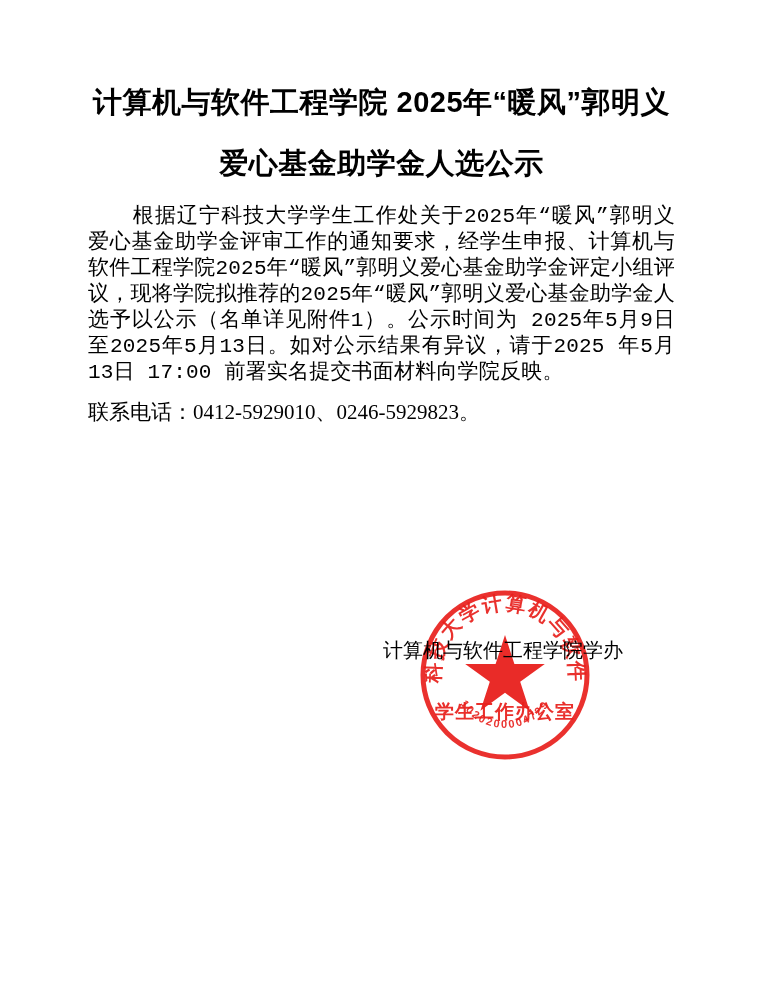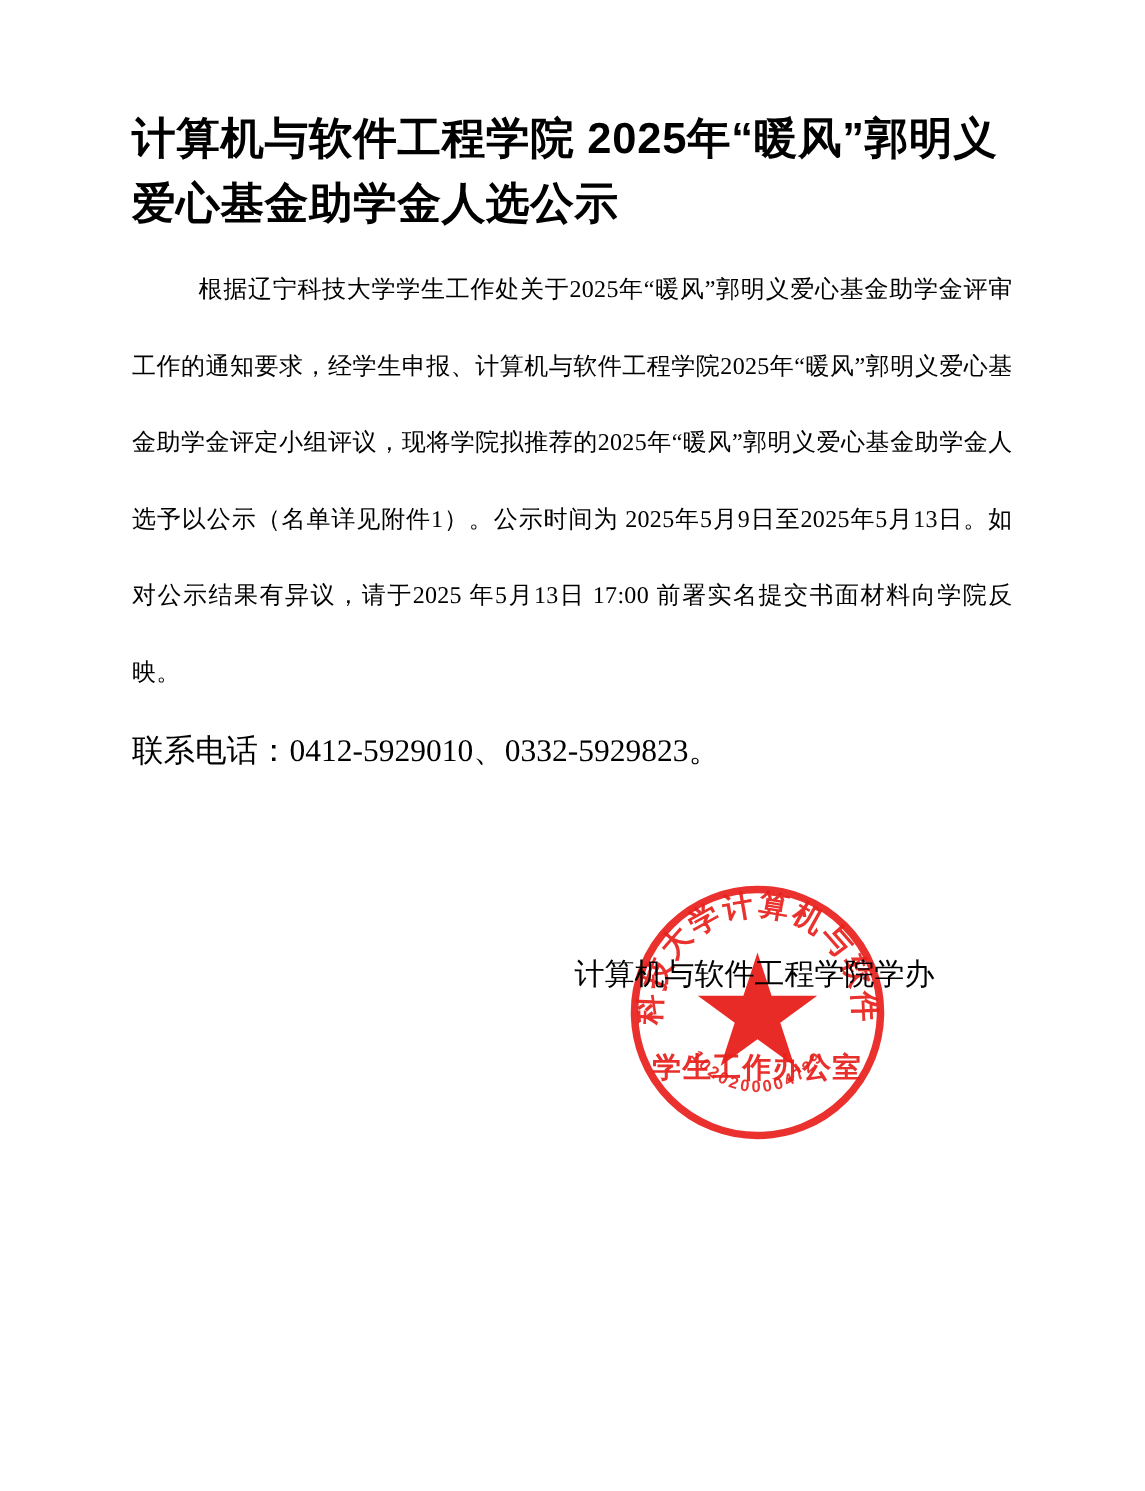--- a/index.html
+++ b/index.html
@@ -21,33 +21,34 @@
     left: 0; top: 0;
     width: 763px;
     height: 994px;
     box-sizing: border-box;
     padding: 72px 88px 0 88px;
   }
   .doc-title {
     font-family: "Liberation Sans", "DejaVu Sans", sans-serif;
     font-weight: bold;
     font-size: 29px;
-    line-height: 43px;
+    line-height: 61px;
     letter-spacing: 0.5px;
     margin: 0 0 10px 0;
-    text-align: left;
+    text-align: center;
     color: #000;
   }
   .body-text {
-    font-size: 16px;
-    line-height: 51px;
+    font-size: 21px;
+    line-height: 26px;
     text-align: justify;
     text-justify: inter-ideograph;
     margin: 0;
     letter-spacing: 0.2px;
+    font-family: Liberation Mono, monospace;
   }
   .body-text .indent {
     display: inline-block;
     width: 44px;
   }
   .contact-line {
     font-size: 21px;
     line-height: 45px;
     margin: 4px 0 0 0;
   }
@@ -88,21 +89,21 @@
 </style>
 </head>
 <body>
 
 <div class="page">
 
   <h1 class="doc-title">计算机与软件工程学院  2025年“暖风”郭明义爱心基金助学金人选公示</h1>
 
   <p class="body-text"><span class="indent"></span><span>根据辽宁科技大学学生工作处关于2025年“暖风”郭明义爱心基金助学金评审工作的通知要求，经学生申报、计算机与软件工程学院2025年“暖风”郭明义爱心基金助学金评定小组评议，现将学院拟推荐的2025年“暖风”郭明义爱心基金助学金人选予以公示（名单详见附件1）。公示时间为 2025年5月9日至2025年5月13日。如对公示结果有异议，请于2025 年5月13日 17:00 前署实名提交书面材料向学院反映。</span></p>
 
-  <p class="contact-line">联系电话：0412-5929010、0332-5929823。</p>
+  <p class="contact-line">联系电话：0412-5929010、0246-5929823。</p>
 
 </div>
 
 <div class="seal">
   <svg width="174" height="174" viewBox="0 0 174 174" xmlns="http://www.w3.org/2000/svg">
     <defs>
       <path id="arcTop" d="M 22,87 A 65,65 0 0 1 152,87" fill="none"></path>
       <path id="arcBottom" d="M 34,87 A 53,53 0 0 0 140,87" fill="none"></path>
     </defs>
     <circle cx="87" cy="87" r="82" fill="none" stroke="#e8201c" stroke-width="5" opacity="0.92"></circle>

